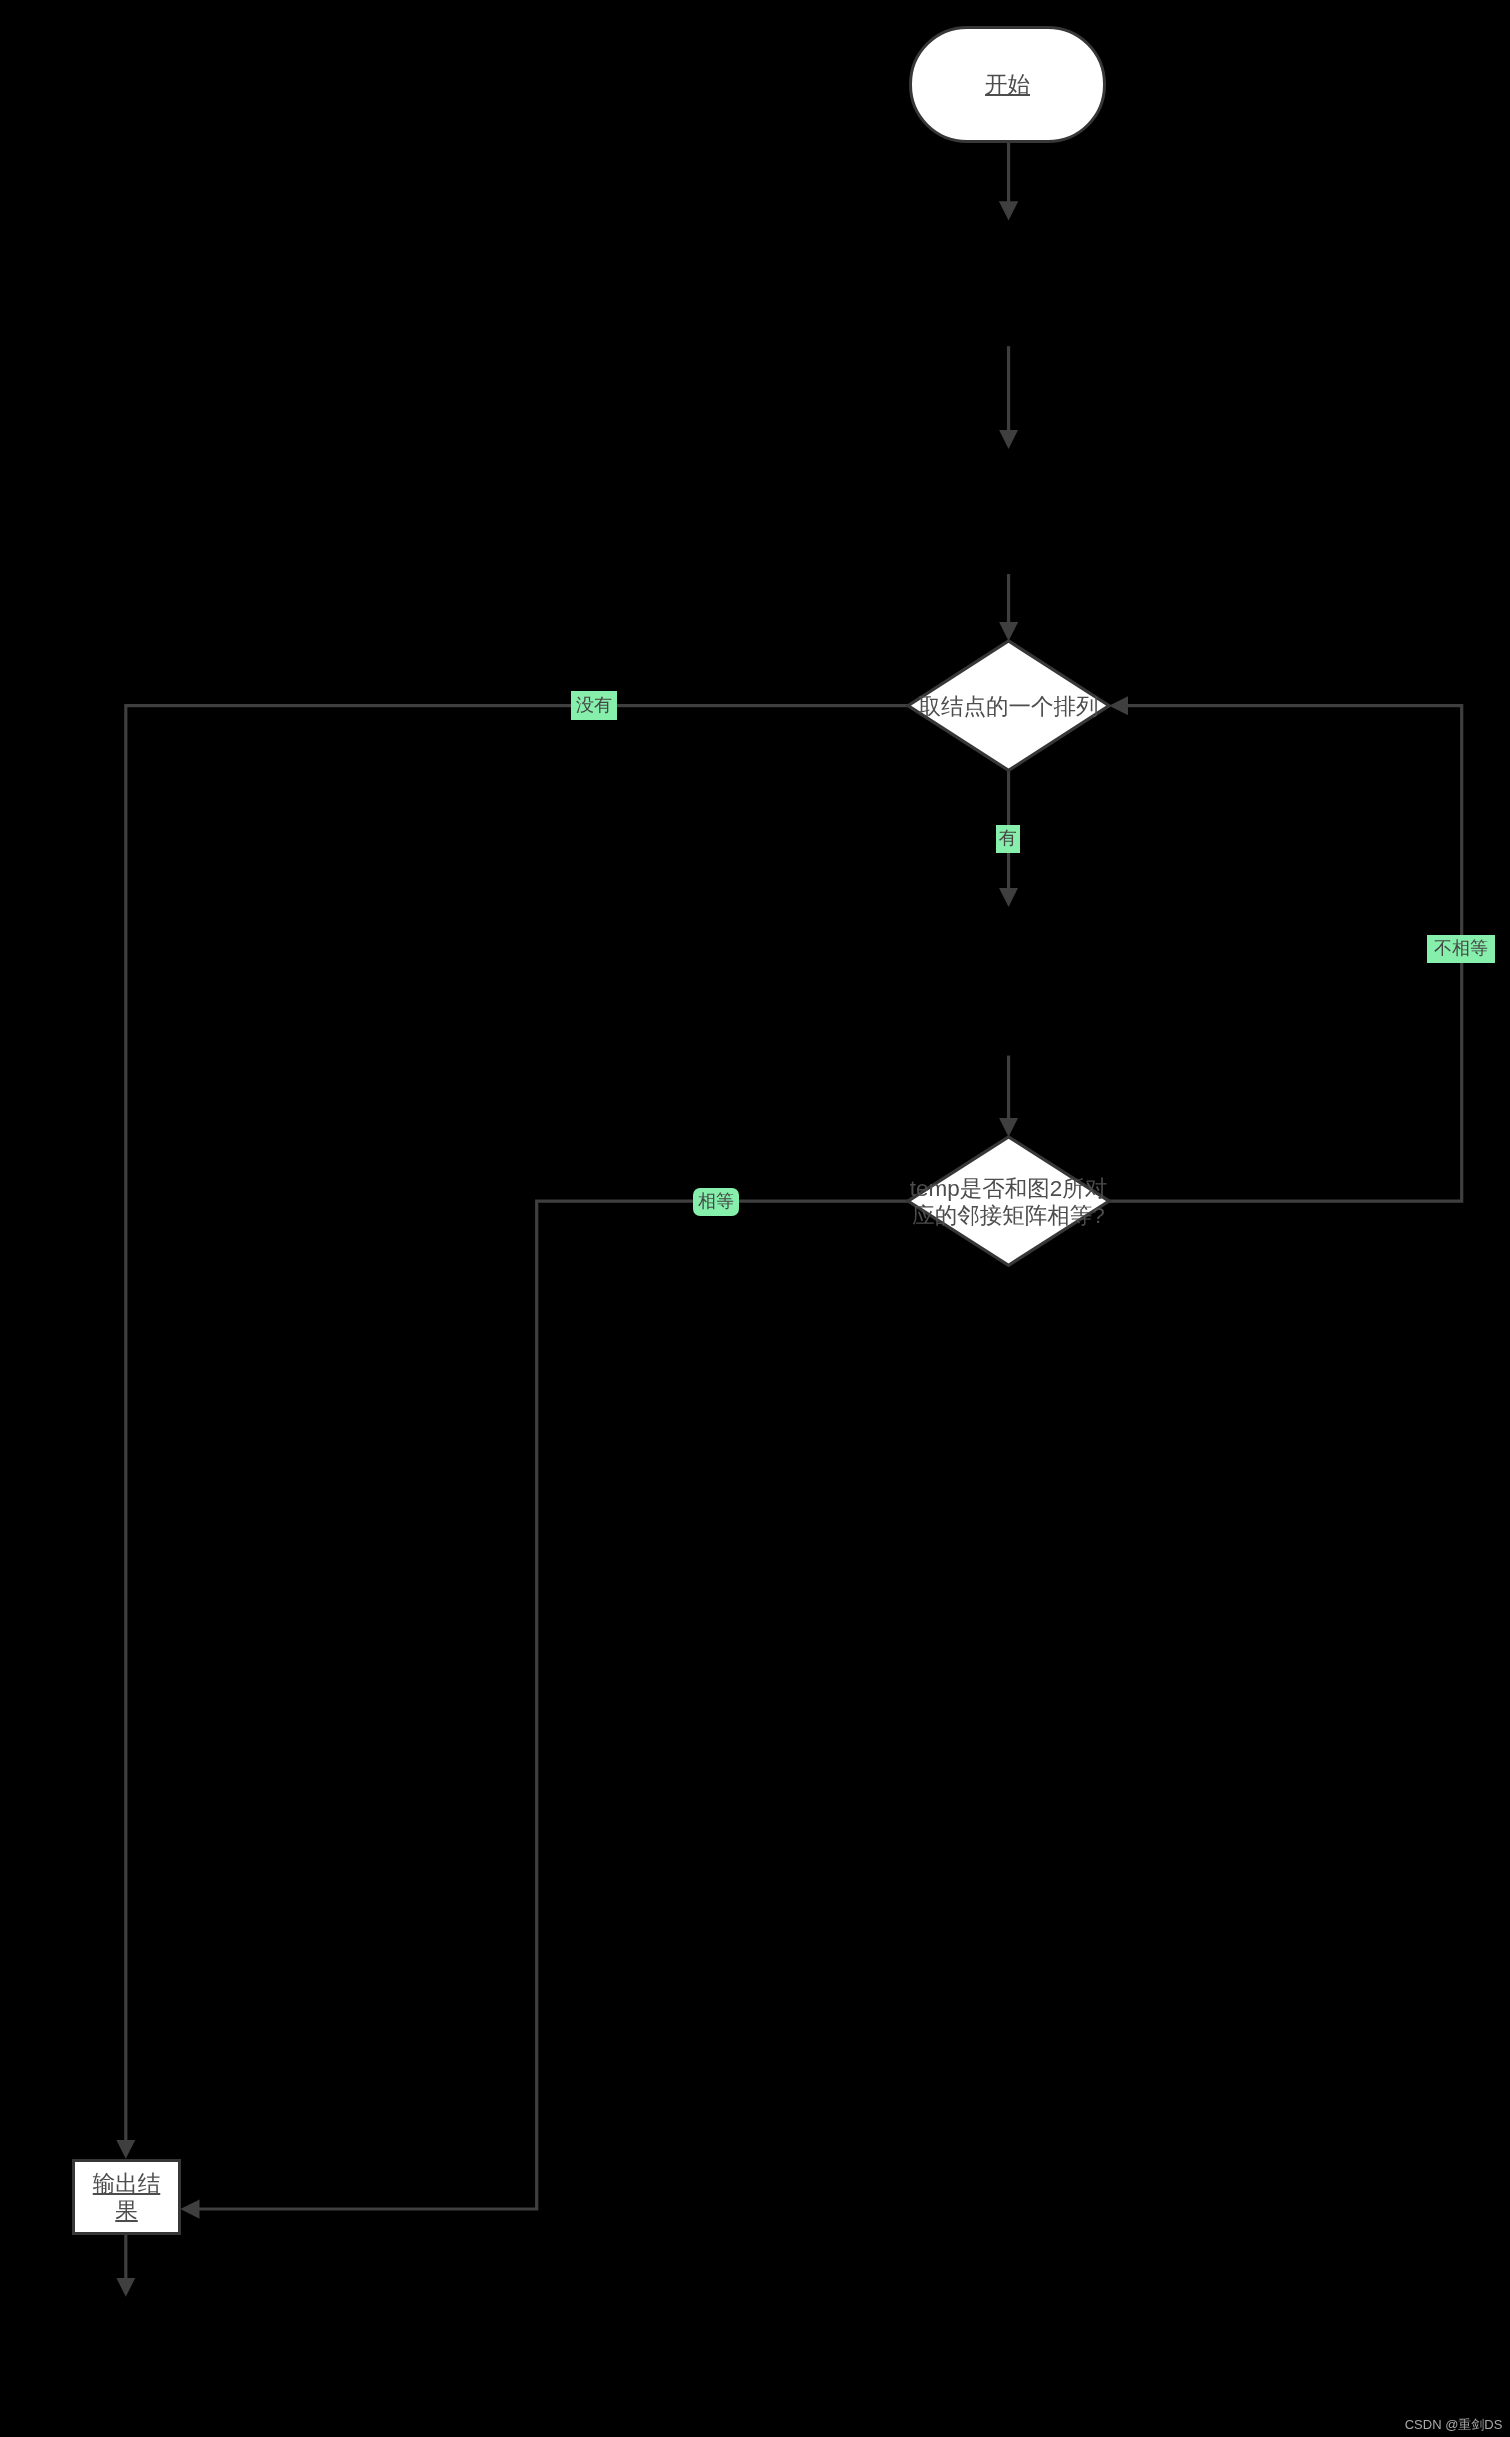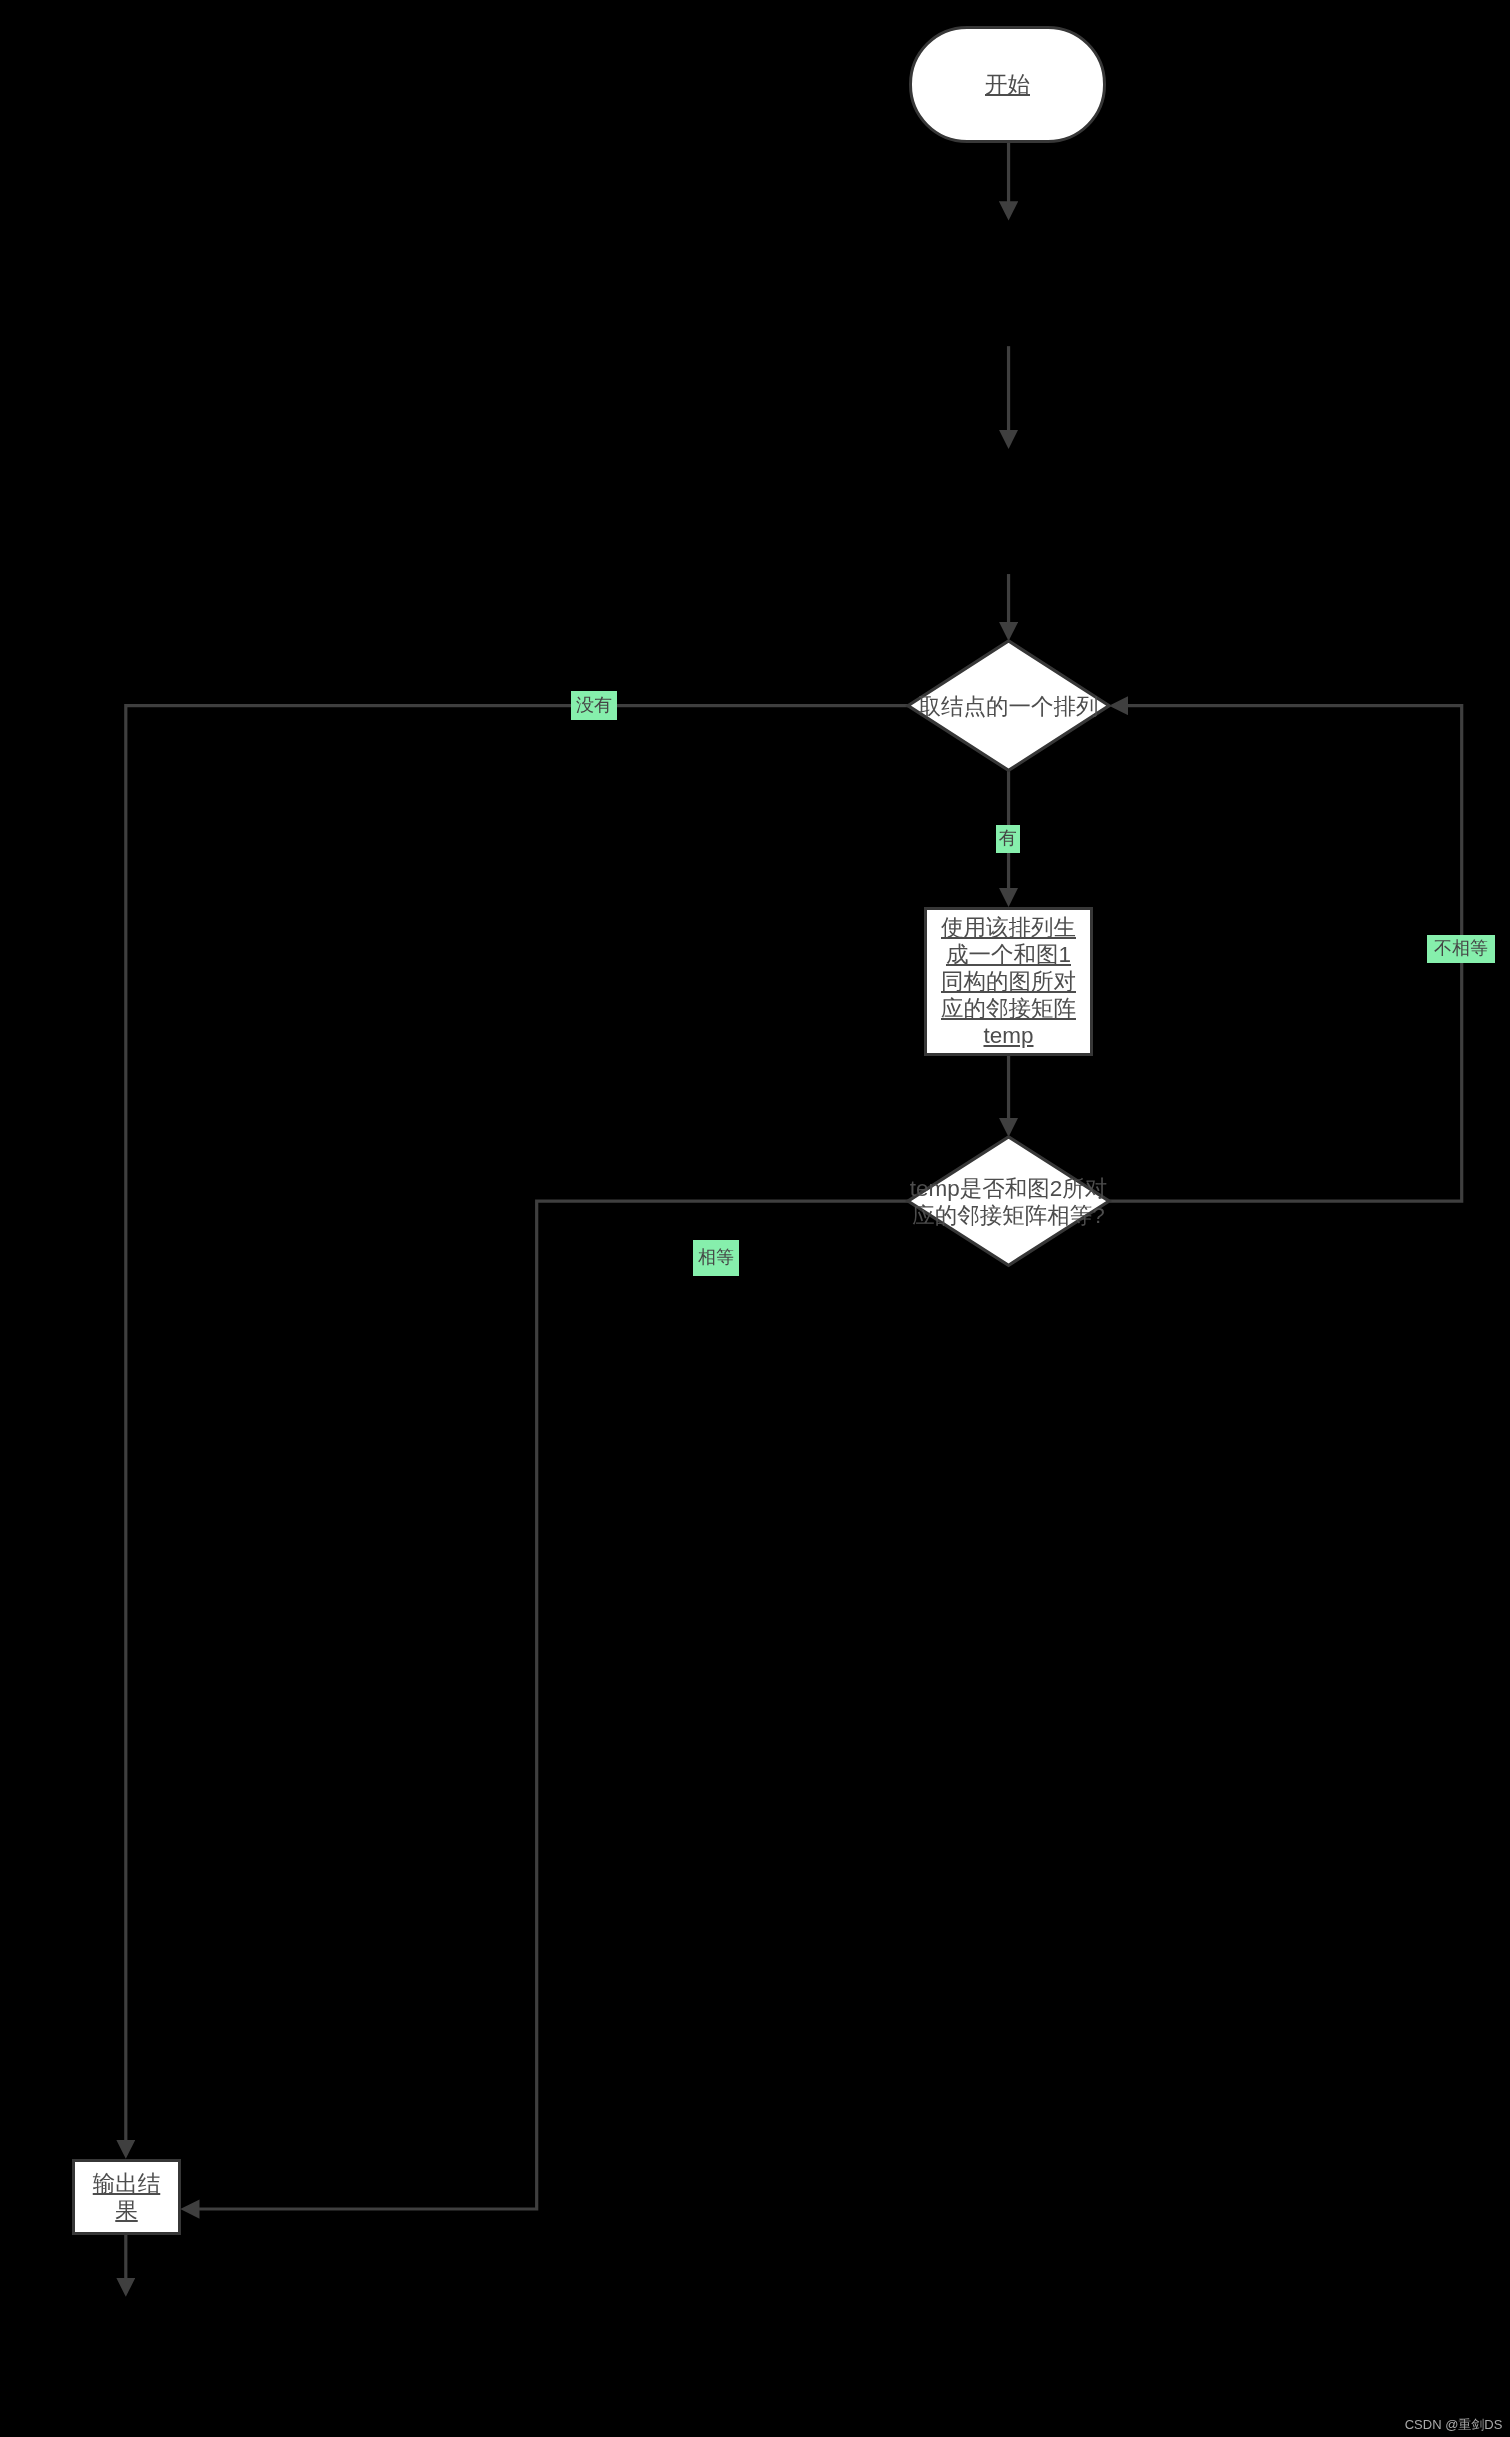--- a/index.html
+++ b/index.html
@@ -57,21 +57,21 @@
   #n-init{left:927px;top:220px;width:160px;height:126px;}
   #n-receive{left:930px;top:449px;width:158px;height:125px;}
   #t-take{left:880px;top:692px;width:257px;height:28px;}
   #n-generate{left:924px;top:907px;width:169px;height:149px;}
   #t-compare{left:880px;top:1174px;width:257px;height:55px;}
   #n-output{left:72px;top:2159px;width:109px;height:76px;}
   #n-end{left:27px;top:2297px;width:196px;height:116px;}
   
   #l-nomore{left:571px;top:691px;width:46px;height:29px;}
   #l-has{left:996px;top:825px;width:23.5px;height:28px;}
-  #l-equal{left:693px;top:1240px;width:46px;height:36px;}
+  #l-equal{left:693px;top:1188px;width:46px;height:28px;border-radius:7px;}
   #l-notequal{left:1427px;top:935px;width:68px;height:28px;}
 </style>
 </head>
 <body>
 
 <div class="canvas">
 
   <svg class="layer" width="1511" height="2438" viewBox="0 0 2824 4557">
     <defs>
       <marker id="arrow" viewBox="0 0 10 10" refX="8" refY="5" markerWidth="6" markerHeight="6" orient="auto-start-reverse">
@@ -94,25 +94,20 @@
     <polygon points="1885,1198 2073,1319 1885,1440 1697,1319" fill="#ffffff" stroke="#373737" stroke-width="6"></polygon>
     <polygon points="1885,2125 2073,2245 1885,2365 1697,2245" fill="#ffffff" stroke="#373737" stroke-width="6"></polygon>
   </svg>
 
   <div id="n-start" class="node terminator">开始</div>
 
 
 
   <div id="t-take" class="diamond-text">取结点的一个排列</div>
 
-  <div id="n-generate" class="node">使用该排列生
-成一个和图1
-同构的图所对
-应的邻接矩阵
-temp</div>
 
   <div id="t-compare" class="diamond-text">temp是否和图2所对
 应的邻接矩阵相等?</div>
 
   <div id="n-output" class="node">输出结
 果</div>
 
 
   <div id="l-nomore" class="edge-label">没有</div>
 

